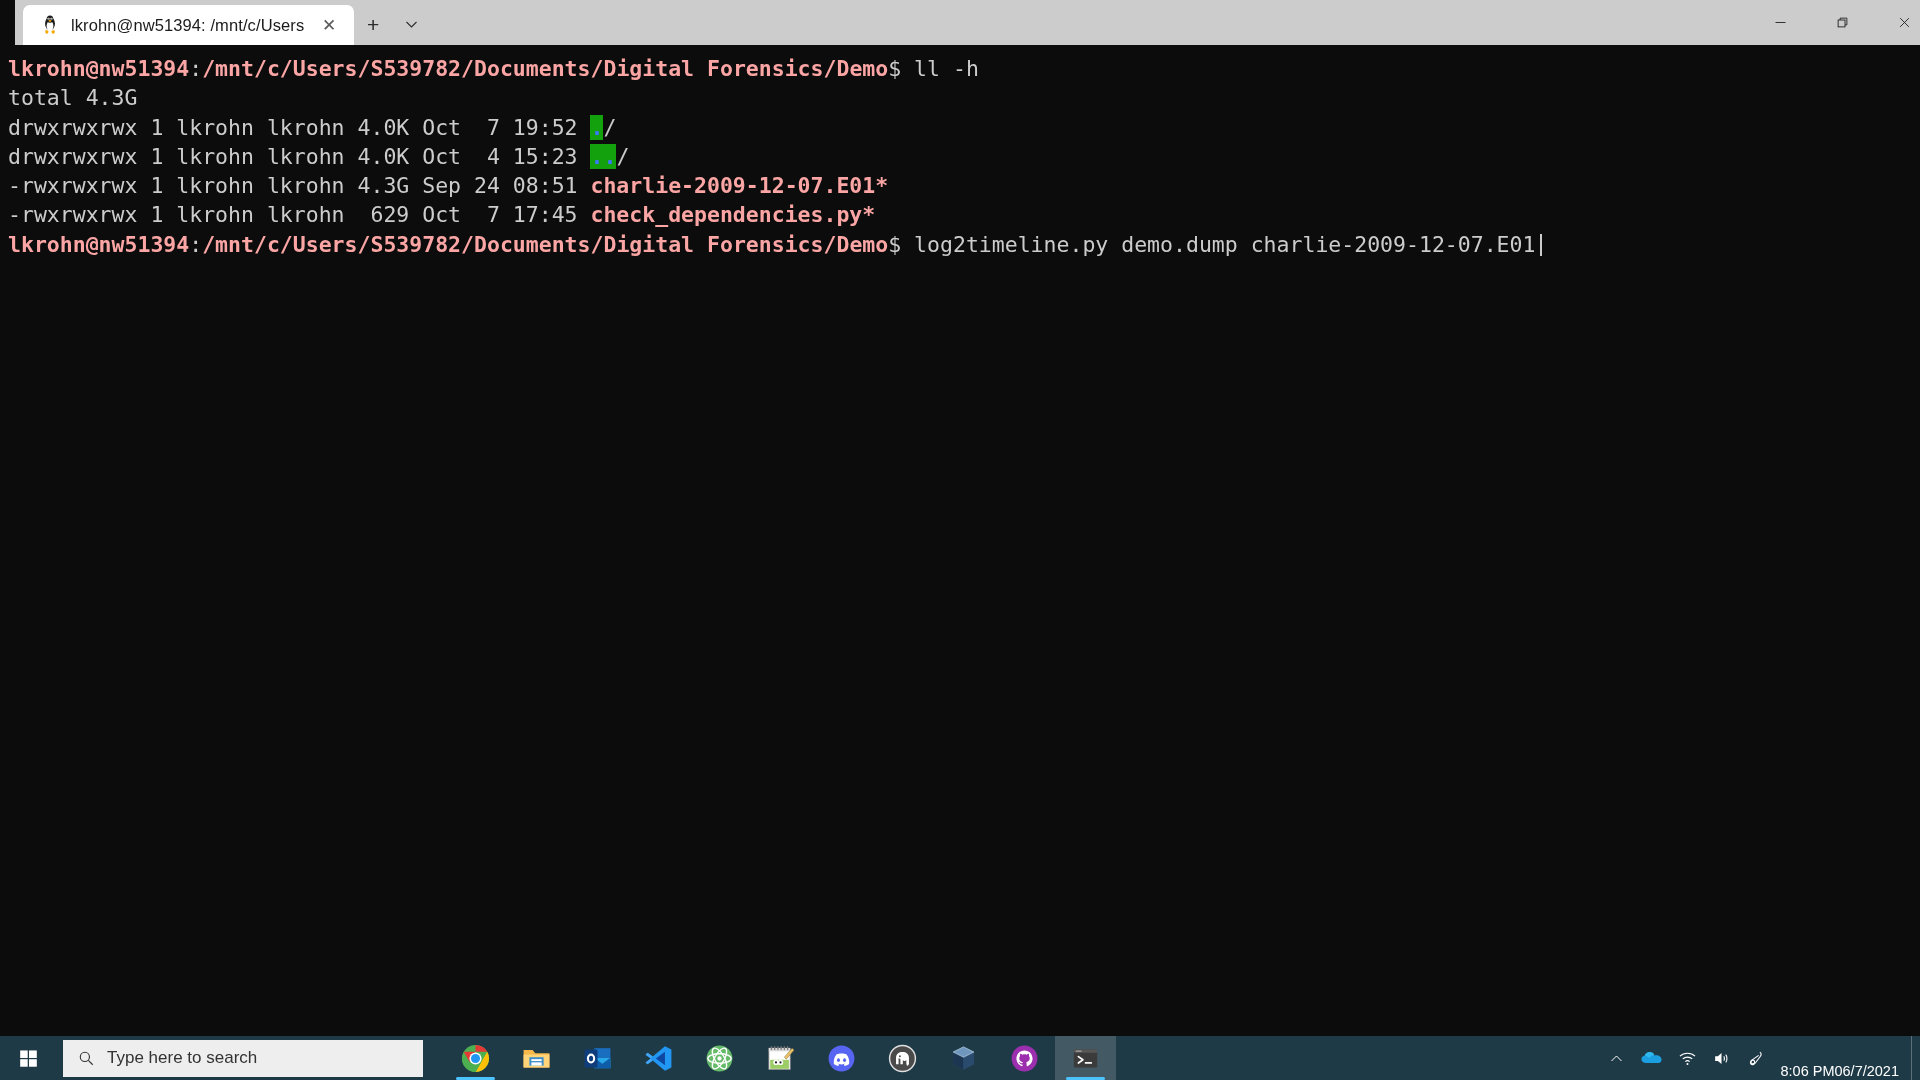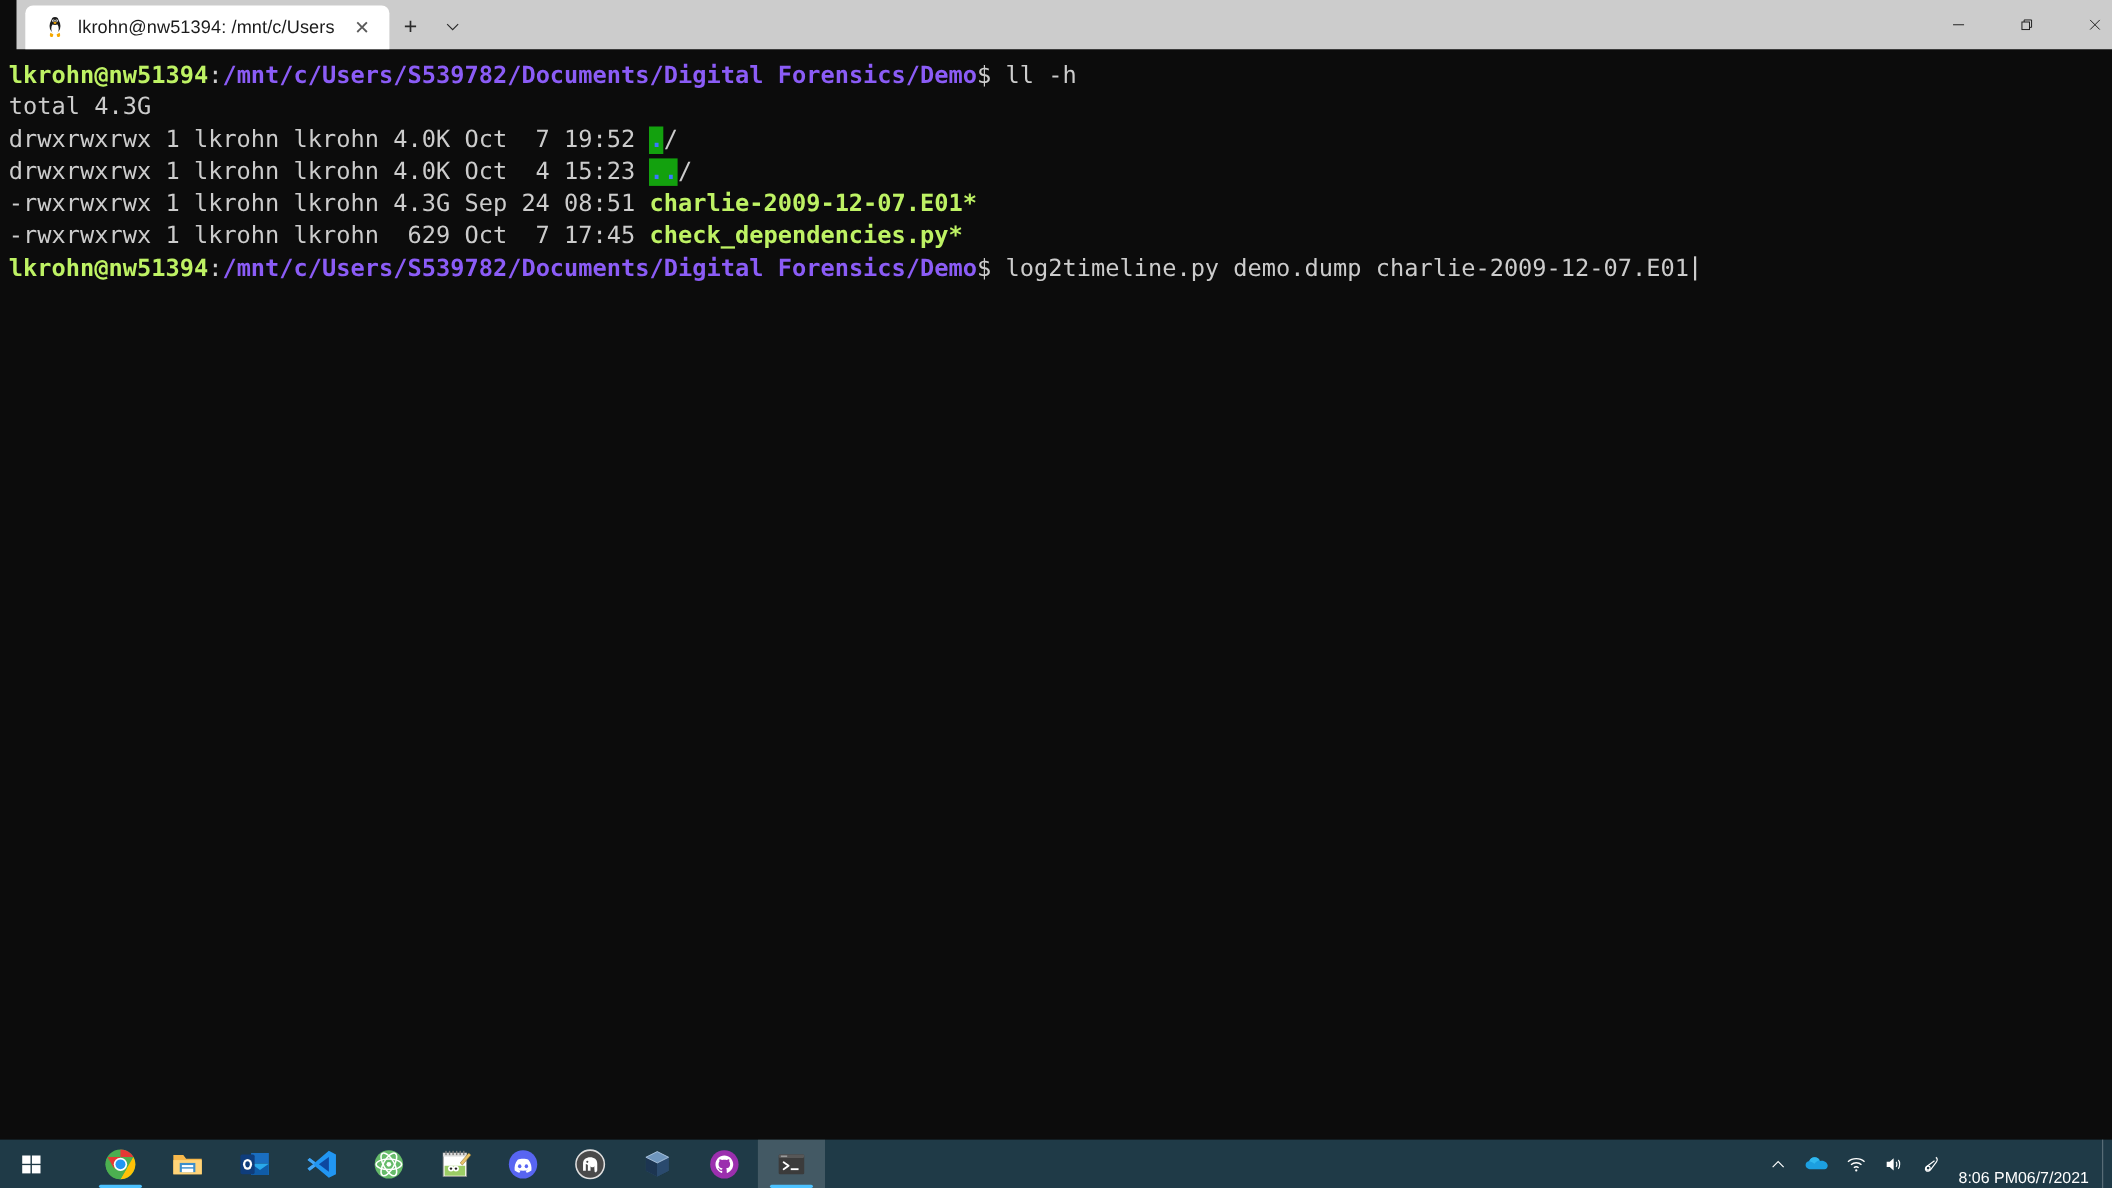--- a/index.html
+++ b/index.html
@@ -50,22 +50,22 @@
     width:1920px; height:991px;
     background:#0c0c0c;
     padding:9px 0 0 8px;
     font-family:"DejaVu Sans Mono", monospace;
     font-size:21.5px; line-height:29.3px;
     color:#cccccc;
     white-space:pre;
     overflow:hidden;
   }
   .line{ white-space:pre; }
-  .c-green{  color:#bef264; font-weight:bold; }
-  .c-blue{   color:#8b5cf6; font-weight:bold; }
+  .c-green{  color:#fca5a5; font-weight:bold; }
+  .c-blue{   color:#fca5a5; font-weight:bold; }
   .c-white{  color:#cccccc; }
   .c-dirhl{
     color:#3b78ff; font-weight:bold;
     background:#13a10e;
   }
   .cursor{
     display:inline-block; width:2px; height:22px;
     background:#cccccc; vertical-align:-4px; margin-left:5px;
   }
 
@@ -175,20 +175,27 @@
 
   <div id="start-button">
     <svg viewBox="0 0 24 24" width="21" height="21">
       <rect x="2.5" y="2.8" width="8.6" height="8.6" fill="#ffffff"></rect>
       <rect x="12.6" y="2.8" width="8.9" height="8.6" fill="#ffffff"></rect>
       <rect x="2.5" y="12.8" width="8.6" height="8.6" fill="#ffffff"></rect>
       <rect x="12.6" y="12.8" width="8.9" height="8.6" fill="#ffffff"></rect>
     </svg>
   </div>
 
+  <div id="search-box">
+    <svg viewBox="0 0 24 24" width="18" height="18">
+      <circle cx="10.5" cy="10.5" r="6.1" stroke="#333" stroke-width="1.5" fill="none"></circle>
+      <path d="M15.1 15.1 L21 21" stroke="#333" stroke-width="1.5"></path>
+    </svg>
+    <span id="search-placeholder">Type here to search</span>
+  </div>
 
   <div id="pinned">
 
     <div class="task-item">
       <svg viewBox="0 0 48 48" width="31" height="31">
         <circle cx="24" cy="24" r="21" fill="#4caf50"></circle>
         <path d="M24 3 A21 21 0 0 1 42.2 13.6 L24 13.6 Z" fill="#e53935"></path>
         <path d="M42.2 13.6 A21 21 0 0 1 24 45 L33 29.5 Z" fill="#ffc107"></path>
         <path d="M5.8 13.6 A21 21 0 0 0 24 45 L33 29.5 L14.8 29.5 Z" fill="#4caf50"></path>
         <path d="M5.8 13.6 L14.8 29.5 L24 13.6 Z" fill="#e53935"></path>

